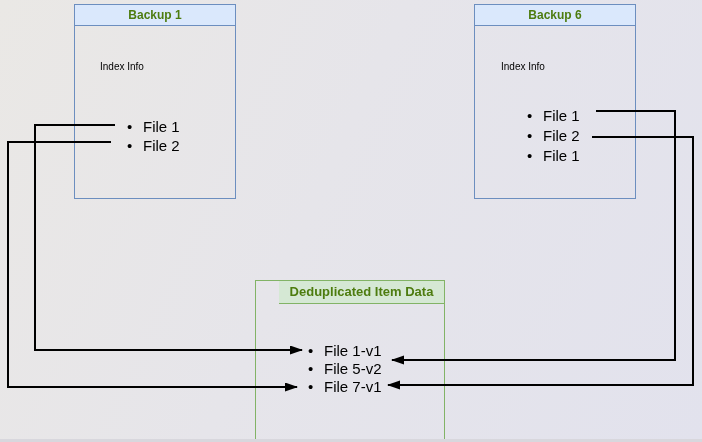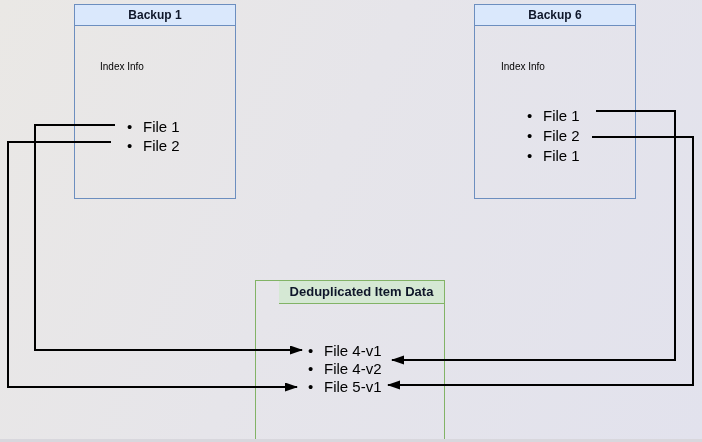--- a/index.html
+++ b/index.html
@@ -24,21 +24,21 @@
     border:1px solid var(--blue-border,#6c8ebf);
     box-sizing:border-box;
     background:transparent;
   }
   .node-header{
     box-sizing:border-box;
     width:100%;
     text-align:center;
     font-weight:bold;
     font-size:12px;
-    color:#0f172a;
+    color:#4d7c0f;
     border-bottom:1px solid var(--blue-border,#6c8ebf);
     background:var(--blue-header,#dae8fc);
   }
   .node.blue .node-header{height:21px;line-height:20px;}
   .node.green{border-color:var(--green-border,#82b366);}
   .node.green .node-header{
     height:23px;line-height:22px;font-size:13px;
     background:var(--green-header,#d5e8d4);
     border-bottom:1px solid var(--green-border,#82b366);
   }
@@ -98,23 +98,23 @@
     <ul class="file-list lh20" style="left:52px;top:101px;">
       <li>File 1</li>
       <li>File 2</li>
       <li>File 1</li>
     </ul>
   </div>
 
   <div class="node green" style="left:255px;top:280px;width:190px;height:160px;padding-left:23px;">
     <div class="node-header">Deduplicated Item Data</div>
     <ul class="file-list lh18" style="left:52px;top:61px;">
-      <li>File 4-v1</li>
-      <li>File 4-v2</li>
-      <li>File 5-v1</li>
+      <li>File 1-v1</li>
+      <li>File 5-v2</li>
+      <li>File 7-v1</li>
     </ul>
   </div>
 
   <svg class="connector-layer" viewBox="0 0 702 442" xmlns="http://www.w3.org/2000/svg">
     <defs>
       <marker id="arrow" markerUnits="userSpaceOnUse" markerWidth="13" markerHeight="10" refX="12" refY="4.5" orient="auto">
         <path d="M0,0 L13,4.5 L0,9 Z" fill="#000"></path>
       </marker>
     </defs>
   <polyline points="115,125 35,125 35,350 302,350" class="connector" marker-end="url(#arrow)"></polyline>

